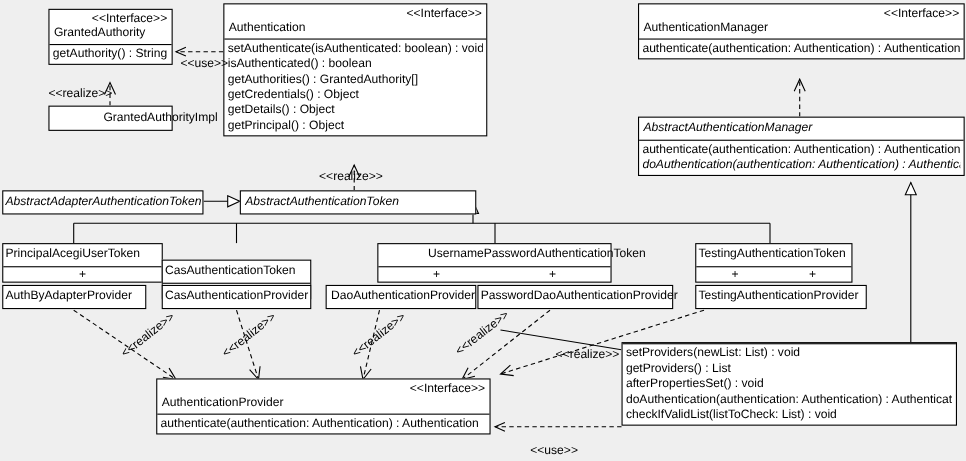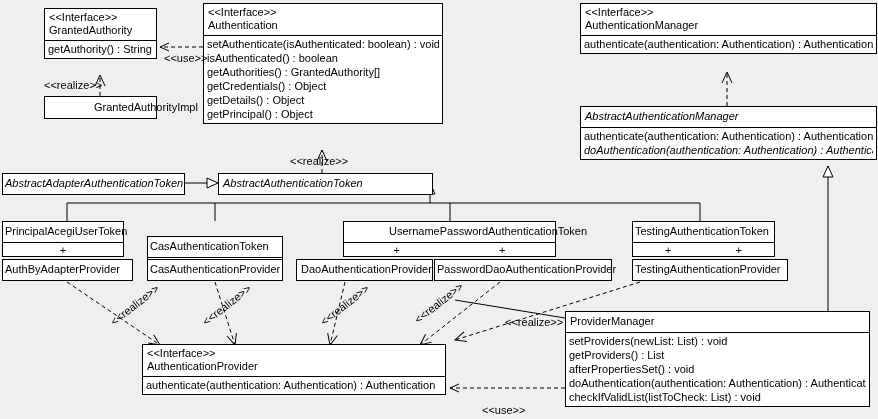--- a/index.html
+++ b/index.html
@@ -35,21 +35,21 @@
     border: 1px solid #000;
     box-sizing: border-box;
   }
   .uml .hdr {
     text-align: center;
     padding: 2px 4px 3px 4px;
     line-height: 13px;
   }
   .uml .stereo {
     display: block;
-    text-align: left;
+    text-align: right;
     line-height: 13px;
   }
   .uml .name {
     display: block;
     text-align: left;
     line-height: 13px;
   }
   .uml .italic { font-style: italic; }
   .sep {
     border-top: 1px solid #000;
@@ -196,21 +196,21 @@
       <span class="name italic">AbstractAdapterAuthenticationToken</span>
     </div>
   </div>
 
   <div class="uml" style="left:218px; top:173px; width:215px;">
     <div class="hdr" style="padding:3px 4px 4px 4px;">
       <span class="name italic">AbstractAuthenticationToken</span>
     </div>
   </div>
 
-  <div class="uml" style="left:2px; top:221px; width:122px;">
+  <div class="uml" style="left:2px; top:221px; width:146px;">
     <div class="hdr" style="padding:3px 2px 4px 2px;">
       <span class="name">PrincipalAcegiUserToken</span>
     </div>
     <div class="sep"></div>
     <div class="plusrow">
       <span>+</span>
     </div>
   </div>
 
   <div class="uml" style="left:147px; top:221px; width:136px;margin-top:15px;">
@@ -281,23 +281,20 @@
       <span class="stereo">&lt;&lt;Interface&gt;&gt;</span>
       <span class="name">AuthenticationProvider</span>
     </div>
     <div class="sep"></div>
     <div class="ops">
       <div>authenticate(authentication: Authentication) : Authentication</div>
     </div>
   </div>
 
   <div class="uml" style="left:565px; top:311px; width:305px;">
-    <div class="hdr" style="padding:3px 4px 4px 4px;">
-      <span class="name">ProviderManager</span>
-    </div>
     <div class="sep"></div>
     <div class="ops">
       <div>setProviders(newList: List) : void</div>
       <div>getProviders() : List</div>
       <div>afterPropertiesSet() : void</div>
       <div>doAuthentication(authentication: Authentication) : Authentication</div>
       <div>checkIfValidList(listToCheck: List) : void</div>
     </div>
   </div>
 

